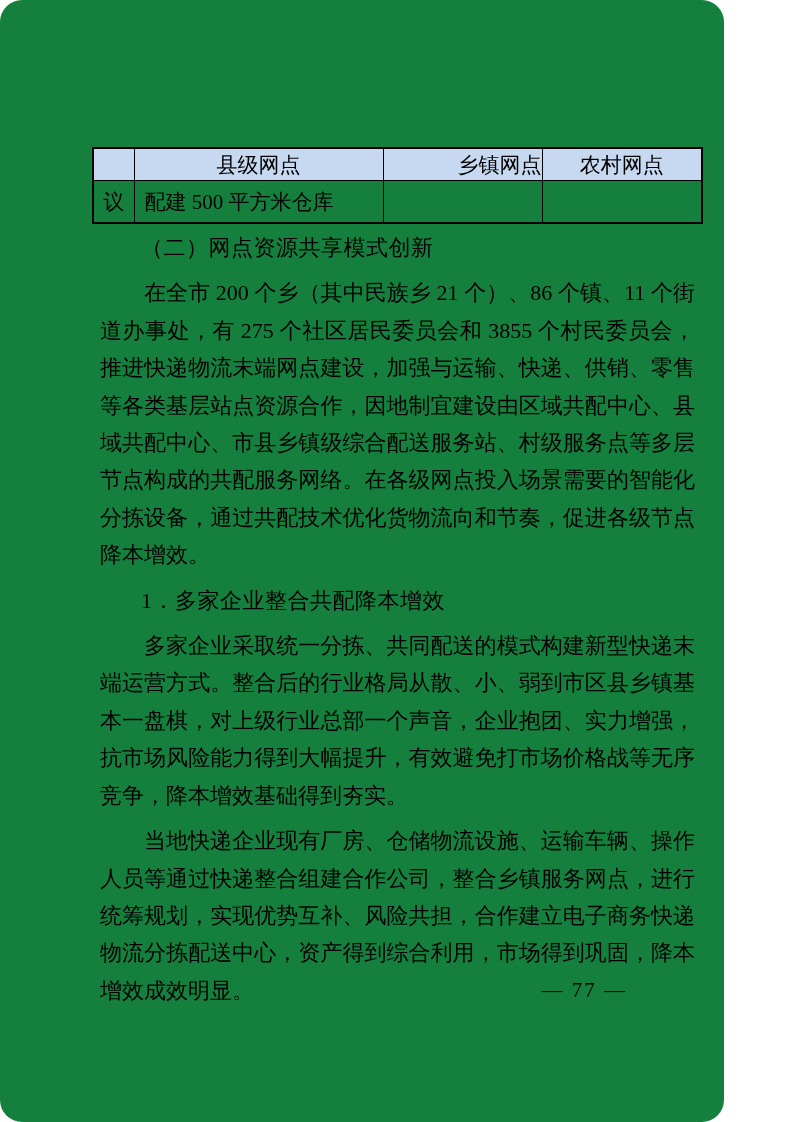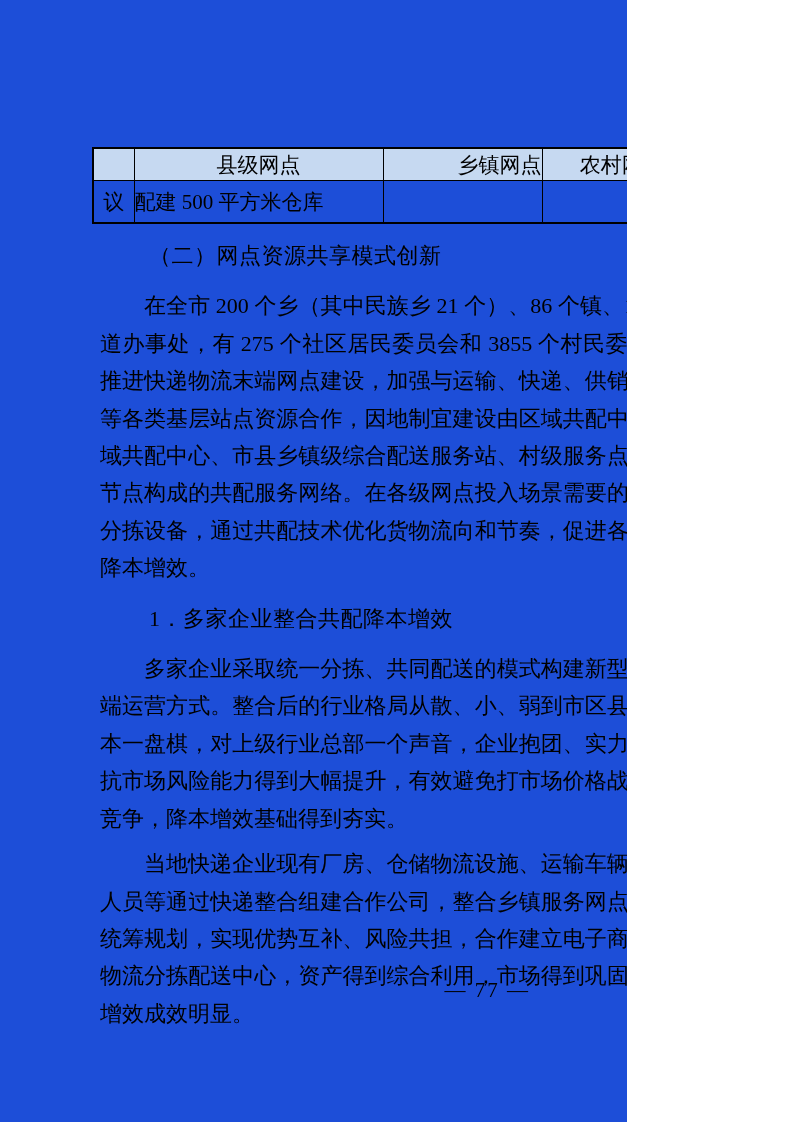--- a/index.html
+++ b/index.html
@@ -2,26 +2,27 @@
 <html><head>
 <meta charset="utf-8">
 <style>
   html, body {
     margin: 0;
     padding: 0;
     background: #ffffff;
   }
   .page {
     position: relative;
-    width: 627px;
+    width: 724px;
     height: 1122px;
-    background: #1d4ed8;
+    background: #15803d;
     overflow: hidden;
     font-family: "Liberation Serif", "DejaVu Serif", serif;
     color: #000000;
+    border-radius: 22px;
   }
   .content {
     position: absolute;
     left: 92px;
     top: 147px;
     width: 611px;
   }
   
   table.doc-table {
     width: 611px;
@@ -41,34 +42,35 @@
     font-weight: normal;
     text-align: center;
     height: 31px;
   }
   table.doc-table td {
     height: 41px;
     text-align: center;
   }
   table.doc-table td.cell-left {
     text-align: left;
+    padding-left: 10px;
   }
   .col-0 { width: 41px; }
   .col-1 { width: 249px; }
   .col-2 { width: 159px; }
   .col-3 { width: 160px; }
   
   .text-block {
     margin-top: 3px;
     font-size: 22px;
     line-height: 37.4px;
     text-align: justify;
   }
   .text-block h3 {
-    margin: 13px;
+    margin: 5px;
     padding: 0;
     font-size: 22px;
     font-weight: normal;
     text-indent: 2em;
     letter-spacing: 0.5px;
   }
   .text-block p {
     margin: 8px;
     padding: 0;
     text-indent: 2em;

